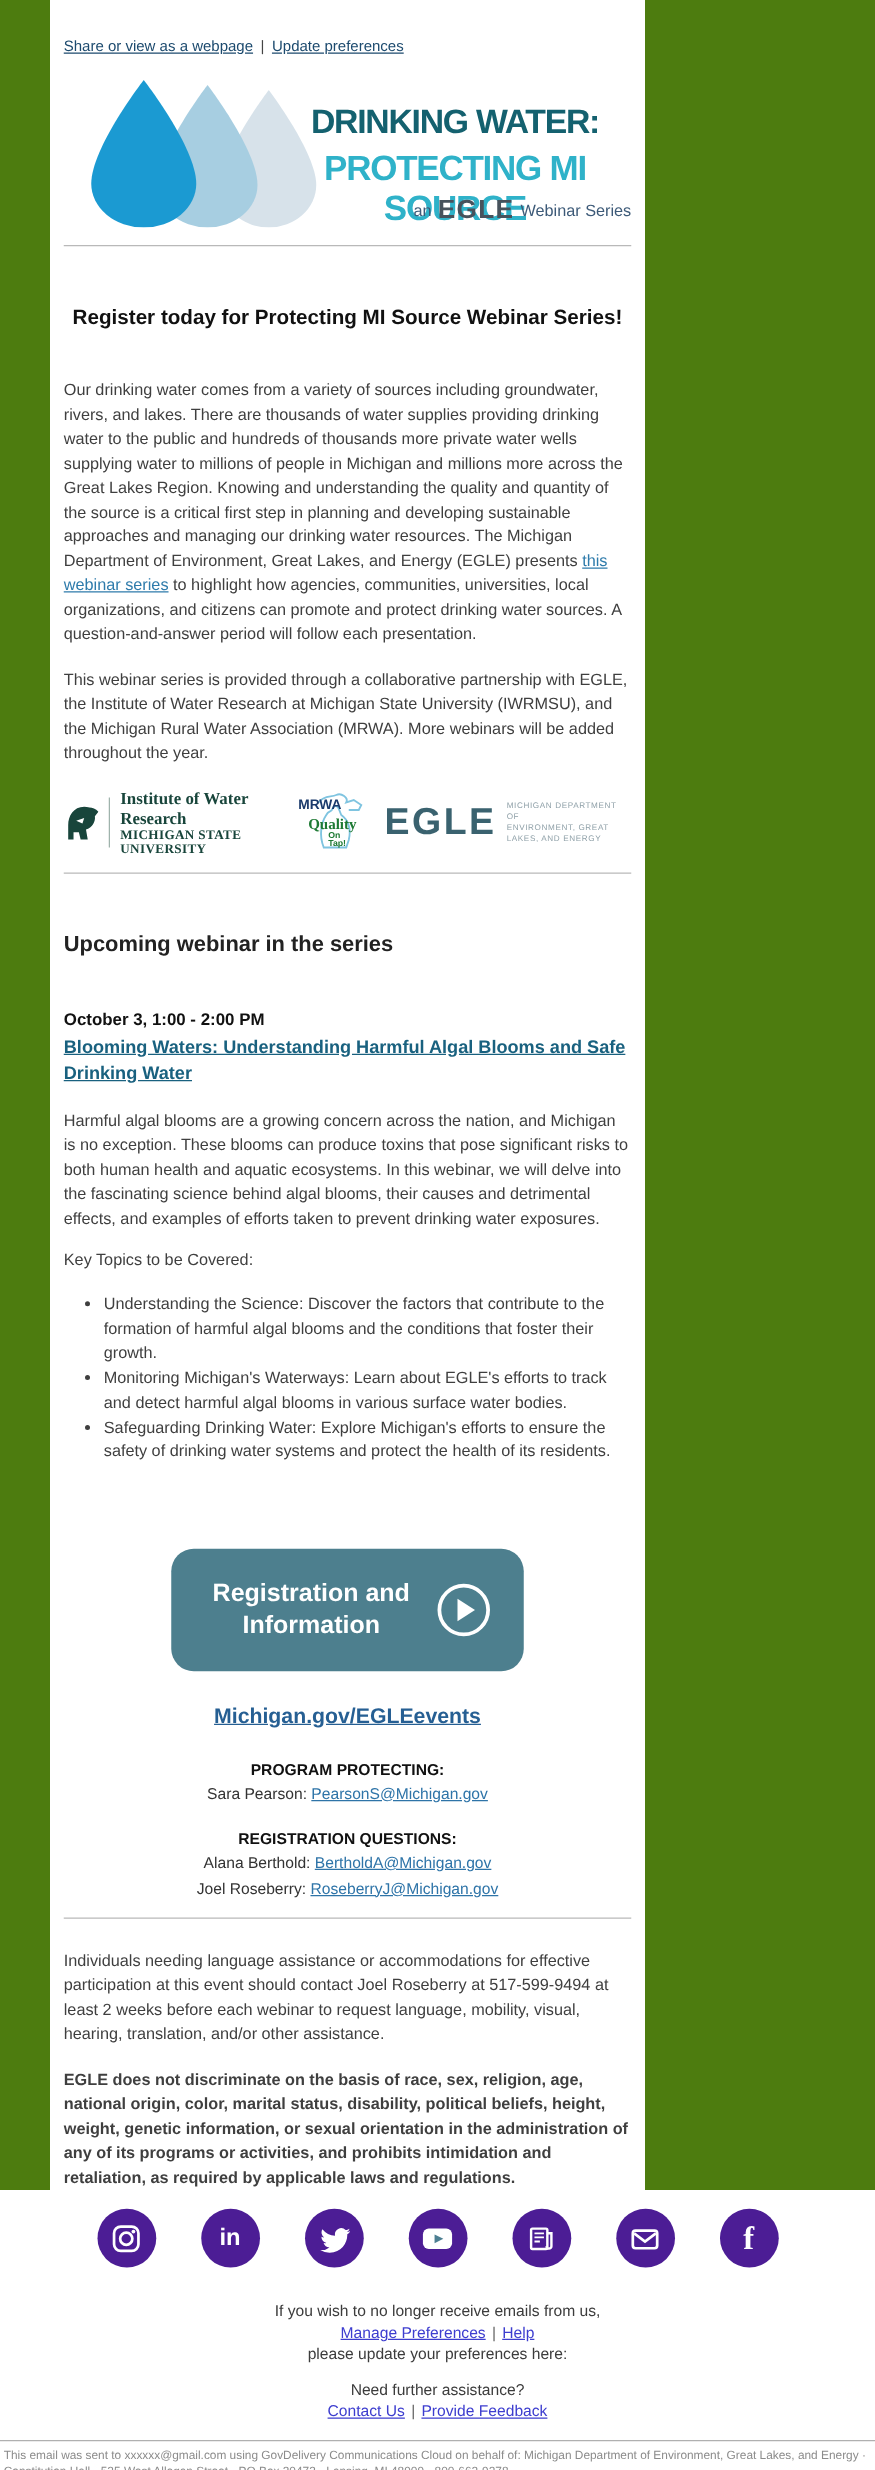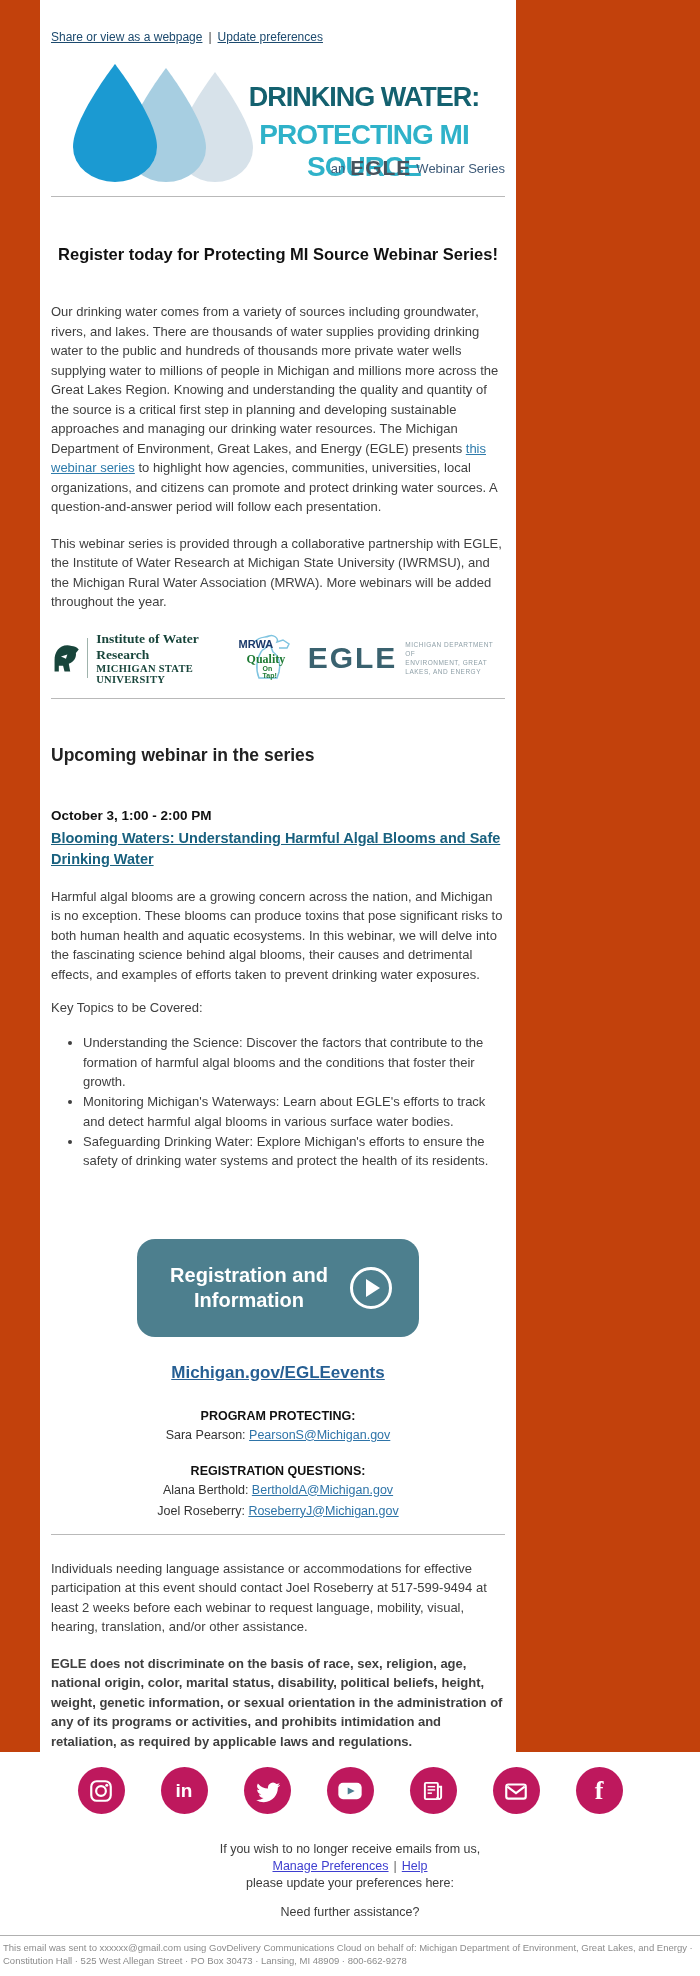--- a/index.html
+++ b/index.html
@@ -1,17 +1,17 @@
 <!DOCTYPE html>
 <html><head>
 <meta charset="utf-8">
 <style>
   * { margin:0; padding:0; box-sizing:border-box; }
   html,body { width:700px; background:#fff; font-family:"Liberation Sans", sans-serif; }
-  .gray-section { width:700px; height:1752px; background:#c2410c; }
+  .gray-section { width:700px; height:1752px; background:#4d7c0f; }
   .email-col { margin-left:40px; width:476px; height:100%; background:#ffffff; padding:0 11px; overflow:hidden; }
 
   
   .top-links { padding-top:30px; font-size:12px; color:#1c4a6e; }
   .top-links a { color:#1c4a6e; text-decoration:underline; cursor:pointer; }
   .top-links .sep { color:#444; margin:0 6px; text-decoration:none; }
 
   
   .banner { position:relative; margin-top:16px; height:122px; }
   .drops { position:absolute; left:12px; top:0; }
@@ -64,21 +64,21 @@
   .contact-line { text-align:center; font-size:12.5px; color:#333; line-height:18px; margin-top:3px; }
   .contact-line a { color:#2e74a8; text-decoration:underline; cursor:pointer; }
 
   .hr3 { margin-top:40px; }
   .notice { margin-top:24px; font-size:13px; line-height:19.5px; color:#3f3f3f; }
   .notice2 { margin-top:17px; font-size:13px; line-height:19.5px; color:#3f3f3f;font-weight:bold; }
 
   
   .footer { width:700px; height:224px; background:#fff; padding-top:15px; }
   .social-row { display:flex; justify-content:center; gap:36px; }
-  .social-circle { width:47px; height:47px; border-radius:50%; background:#be185d; display:flex; align-items:center; justify-content:center; cursor:pointer; color:#fff; }
+  .social-circle { width:47px; height:47px; border-radius:50%; background:#4c1d95; display:flex; align-items:center; justify-content:center; cursor:pointer; color:#fff; }
   .social-circle .txt { font-weight:bold; font-size:19px; font-family:"Liberation Sans", sans-serif; }
   .social-circle .fb { font-weight:bold; font-size:26px; font-family:"Liberation Serif", serif; }
   .unsub { margin-top:27px; text-align:center; font-size:12.5px; color:#3c3c3c; line-height:17px; }
   .unsub a { color:#3d3dcf; text-decoration:underline; cursor:pointer; }
   .unsub .sep { color:#666; margin:0 5px; }
   .assist { margin-top:12px; text-align:center; font-size:12.5px; color:#3c3c3c; line-height:17px; }
   .assist a { color:#3d3dcf; text-decoration:underline; cursor:pointer; }
   .assist .sep { color:#666; margin:0 5px; }
   .fine-print { margin-top:14px; border-top:1px solid #b0b0b0; padding:5px 5px 0 3px; font-size:9.5px; line-height:13px; color:#8b8b8b; }
 </style>
@@ -235,16 +235,19 @@
   <div class="unsub">
     <div>If you wish to no longer receive emails from us,</div>
     <div>
       <a>Manage Preferences</a><span class="sep">|</span><a>Help</a>
     </div>
     <div>please update your preferences here:</div>
   </div>
 
   <div class="assist">
     <div>Need further assistance?</div>
+    <div>
+      <a>Contact Us</a><span class="sep">|</span><a>Provide Feedback</a>
+    </div>
   </div>
 
   <div class="fine-print">This email was sent to xxxxxx@gmail.com using GovDelivery Communications Cloud on behalf of: Michigan Department of Environment, Great Lakes, and Energy · Constitution Hall · 525 West Allegan Street · PO Box 30473 · Lansing, MI 48909 · 800-662-9278</div>
 </div>
 
 </body></html>

